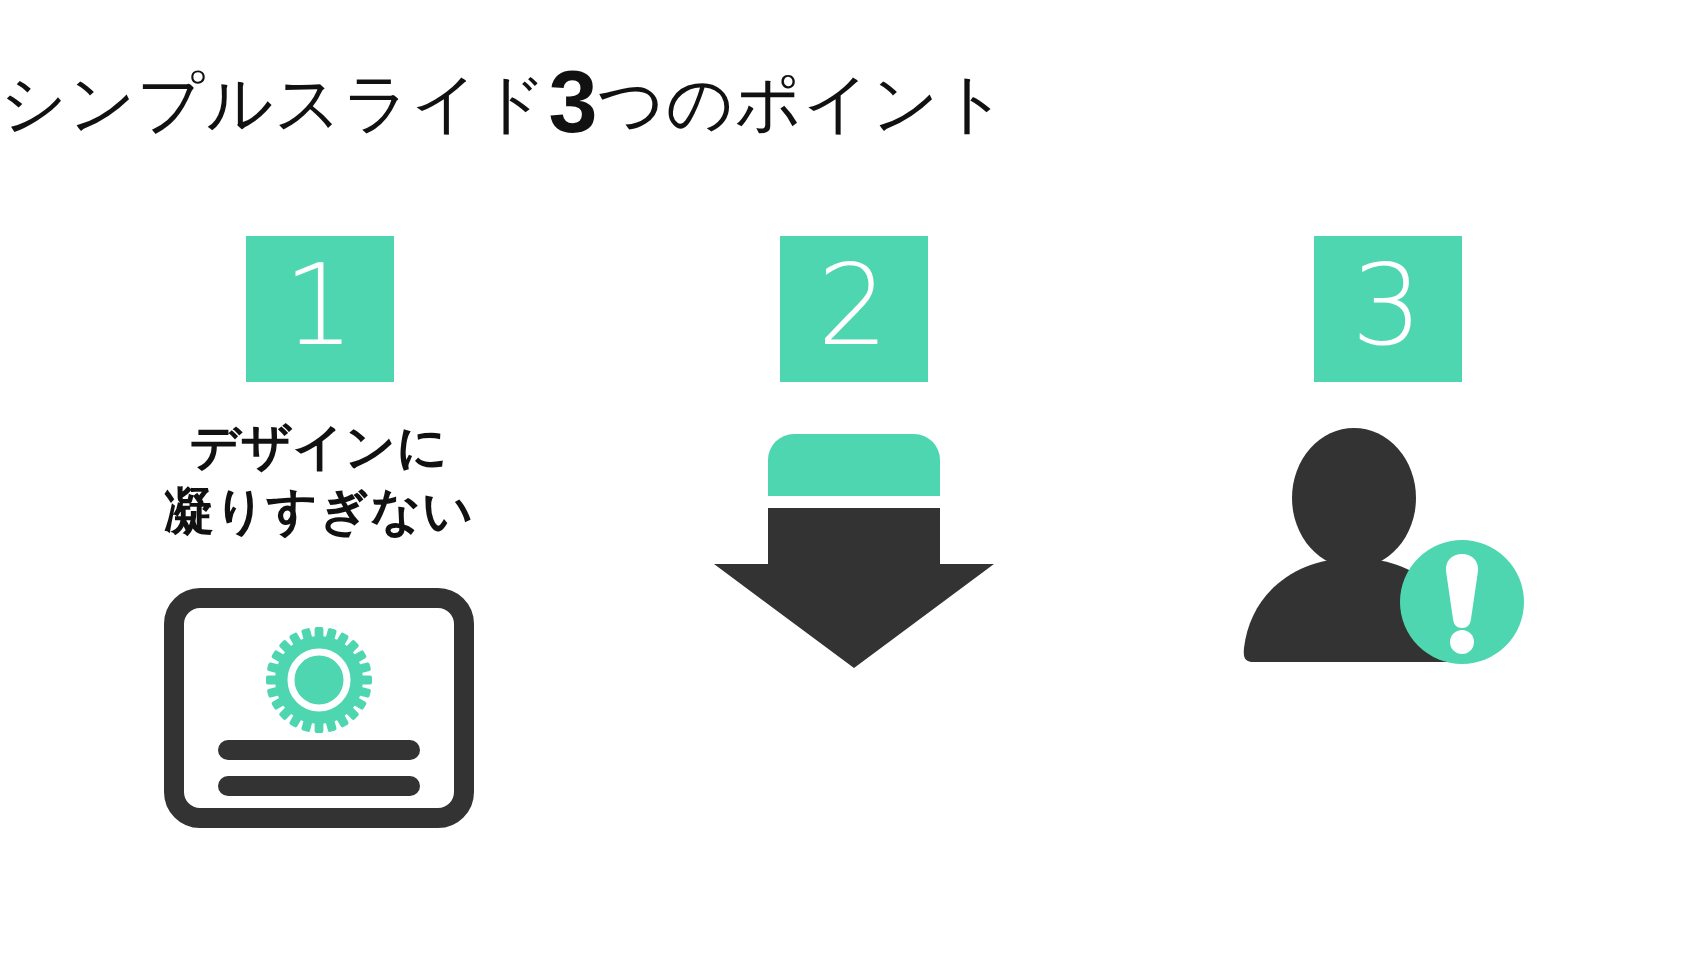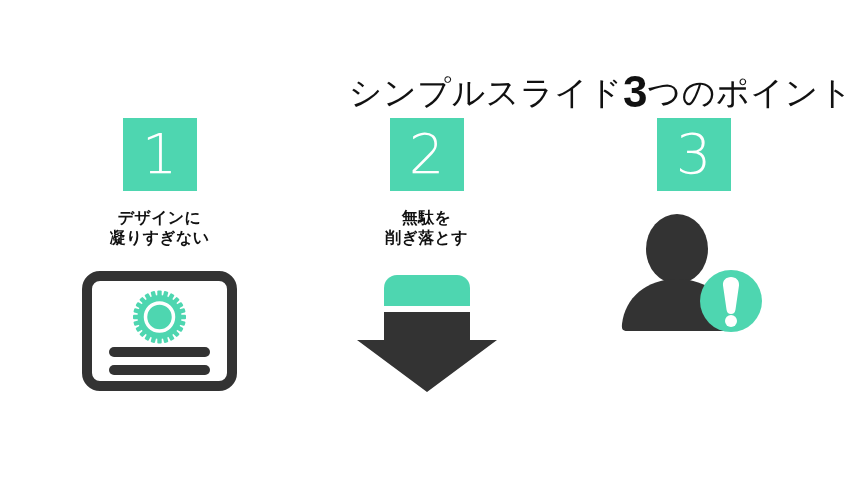--- a/index.html
+++ b/index.html
@@ -22,28 +22,27 @@
     height: 480px;
     background: #ffffff;
   }
 
   
   .title {
     position: absolute;
     top: 30px;
     left: 0;
     width: 853px;
-    text-align: right;
+    text-align: left;
     white-space: nowrap;
     font-size: 33px;
     line-height: 1.1;
     font-weight: 400;
     color: #111111;
     letter-spacing: 0.5px;
-    margin-top: 40px;
   }
   .title .big-num {
     font-size: 44px;
     font-weight: 700;
     line-height: 1;
     letter-spacing: 0;
     vertical-align: -3px;
   }
 
   
@@ -78,21 +77,21 @@
     font-weight: 300;
     color: #ffffff;
     font-family: "DejaVu Sans", sans-serif;
     transform: translateY(-1px);
   }
 
   
   .caption {
     margin-top: 17px;
     text-align: center;
-    font-size: 16px;
+    font-size: 25px;
     line-height: 1.28;
     font-weight: 700;
     color: #111111;
     white-space: pre-line;
     letter-spacing: 0.3px;
   }
 
   
   .icon-wrap {
     margin-top: 22px;
@@ -160,22 +159,20 @@
           <rect x="27" y="76" width="101" height="10" rx="5" fill="#333333"></rect>
           <rect x="27" y="94" width="101" height="10" rx="5" fill="#333333"></rect>
         </svg>
       </div>
     </div>
 
     <div class="column">
       <div class="num-box">
         <span class="num">2</span>
       </div>
-      <div class="caption">無駄を
-削ぎ落とす</div>
       <div class="icon-wrap">
         <svg width="140" height="122" viewBox="0 0 140 122">
 
           <path d="M40 4 h60 a13 13 0 0 1 13 13 v18 h-86 v-18 a13 13 0 0 1 13 -13 z" fill="#4ED6B0"></path>
 
           <path d="M27 41 h86 v28 h27 l-70 52 l-70 -52 h27 z" fill="#333333"></path>
         </svg>
       </div>
     </div>
 

